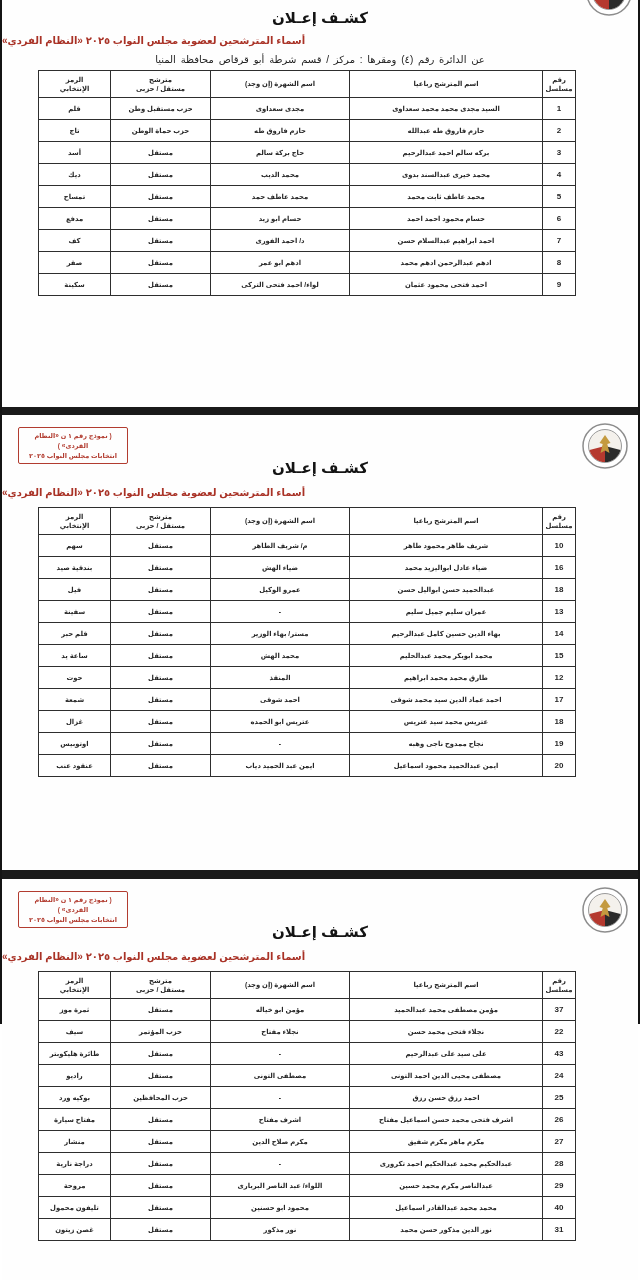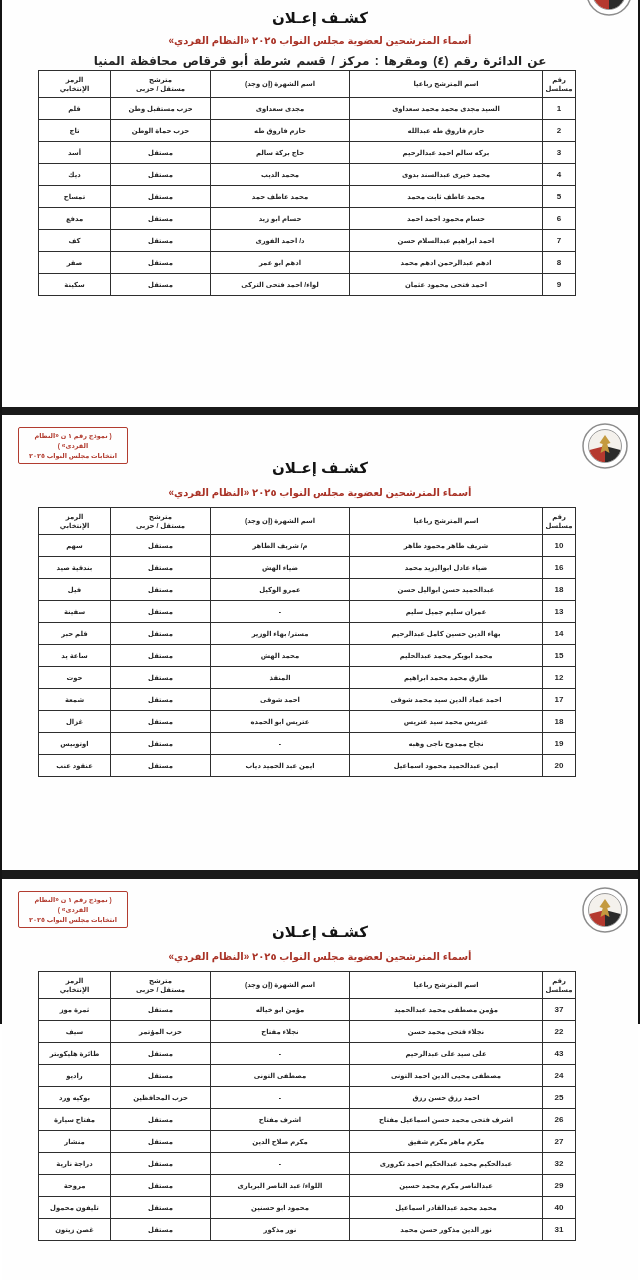--- a/index.html
+++ b/index.html
@@ -33,29 +33,29 @@
 
   .doc-title {
     position:absolute; left:0; right:0; text-align:center;
     font-size:15px; font-weight:700; color:#141414; direction:rtl;
     letter-spacing:0.5px;
   }
   .page-1 .doc-title { top:9px; }
   .page-2 .doc-title, .page-3 .doc-title { top:44px; }
 
   .doc-subtitle {
-    position:absolute; left:0; right:0; text-align:center;
+    position:absolute; left:0; right:0; text-align:left;
     font-size:10px; font-weight:700; color:#a93226; direction:rtl;
   }
   .page-1 .doc-subtitle { top:35px; }
   .page-2 .doc-subtitle, .page-3 .doc-subtitle { top:72px; }
 
   .district-line {
     position:absolute; left:0; right:0; text-align:center;
-    font-size:12px; font-weight:700; color:#242424; direction:rtl;
+    font-size:10px; font-weight:400; color:#242424; direction:rtl;
     word-spacing:2px;
   }
   .page-1 .district-line { top:54px; }
 
   table.cand-table {
     position:absolute; left:36px; width:537px;
     direction:rtl; border-collapse:collapse; table-layout:fixed;
     background:#fff;
   }
   .page-1 table.cand-table { top:70px; }
@@ -389,21 +389,21 @@
             <td>مفتاح سيارة</td>
           </tr>
           <tr>
             <td class="serial-cell">27</td>
             <td>مكرم ماهر مكرم شفيق</td>
             <td>مكرم صلاح الدين</td>
             <td>مستقل</td>
             <td>منشار</td>
           </tr>
           <tr>
-            <td class="serial-cell">32</td>
+            <td class="serial-cell">28</td>
             <td>عبدالحكيم محمد عبدالحكيم احمد تكرورى</td>
             <td>-</td>
             <td>مستقل</td>
             <td>دراجة نارية</td>
           </tr>
           <tr>
             <td class="serial-cell">29</td>
             <td>عبدالناصر مكرم محمد حسين</td>
             <td>اللواء/ عبد الناصر البربارى</td>
             <td>مستقل</td>

